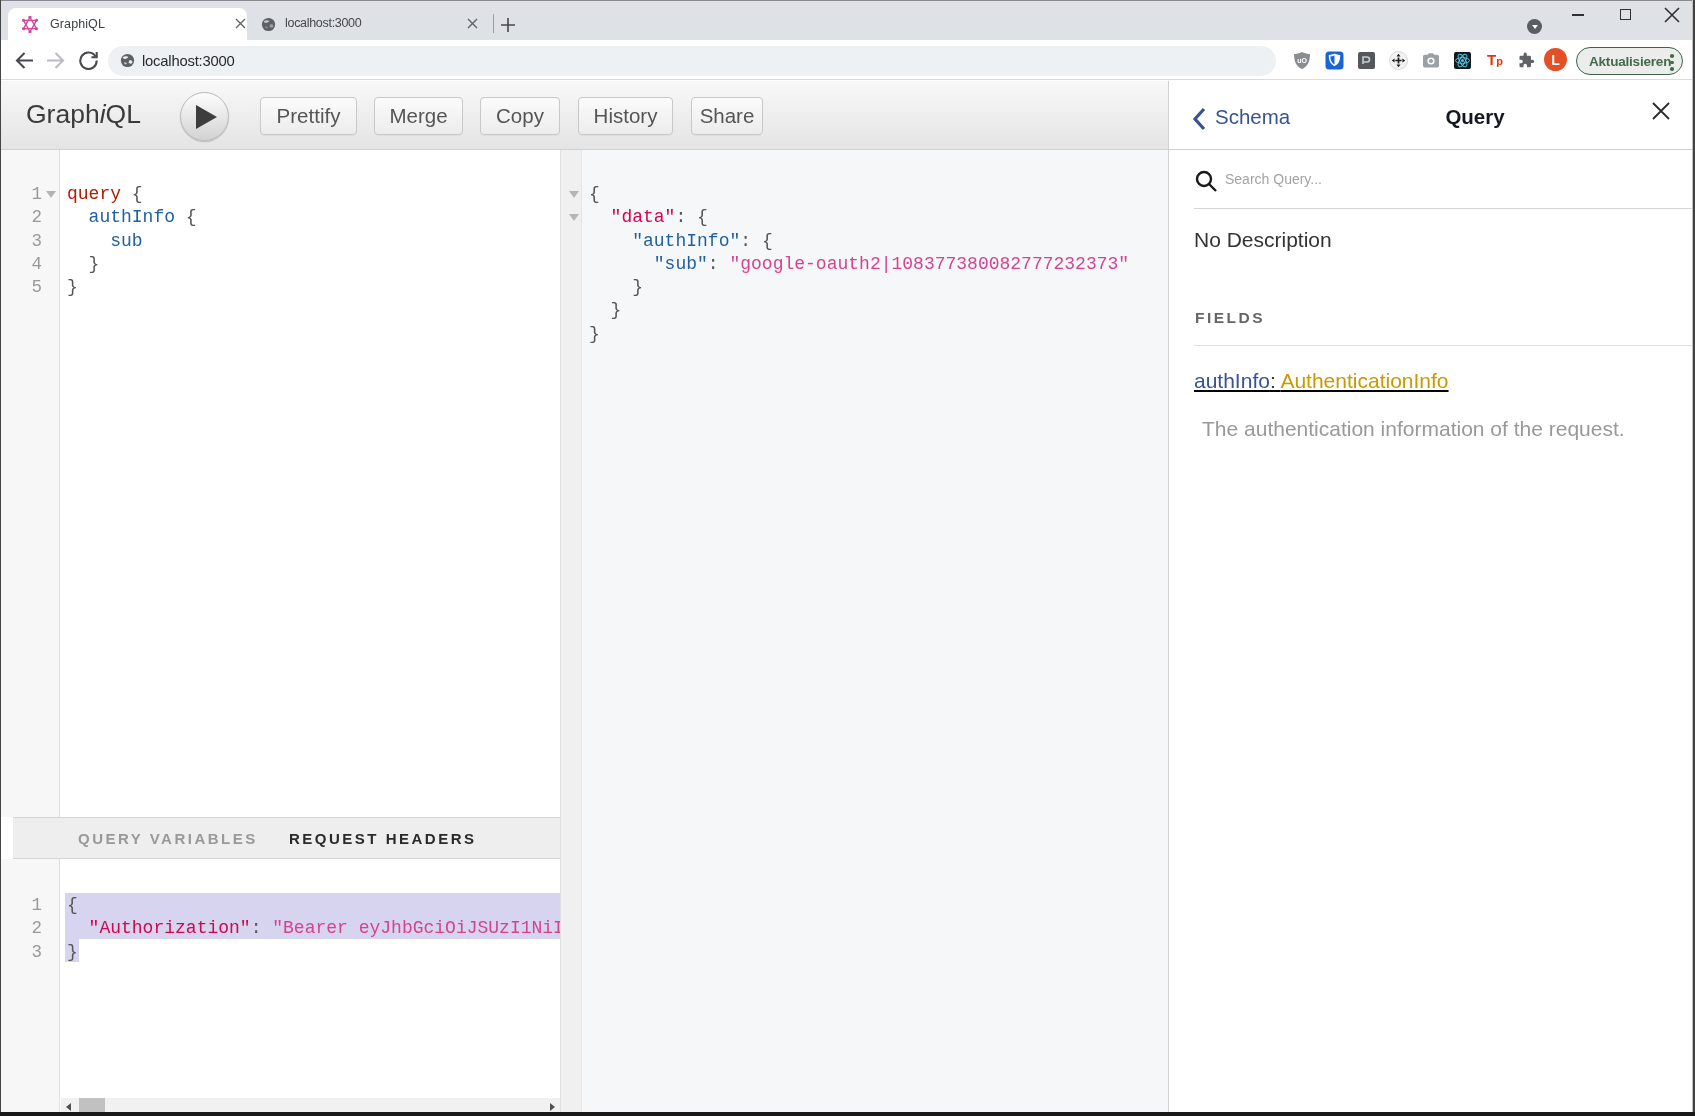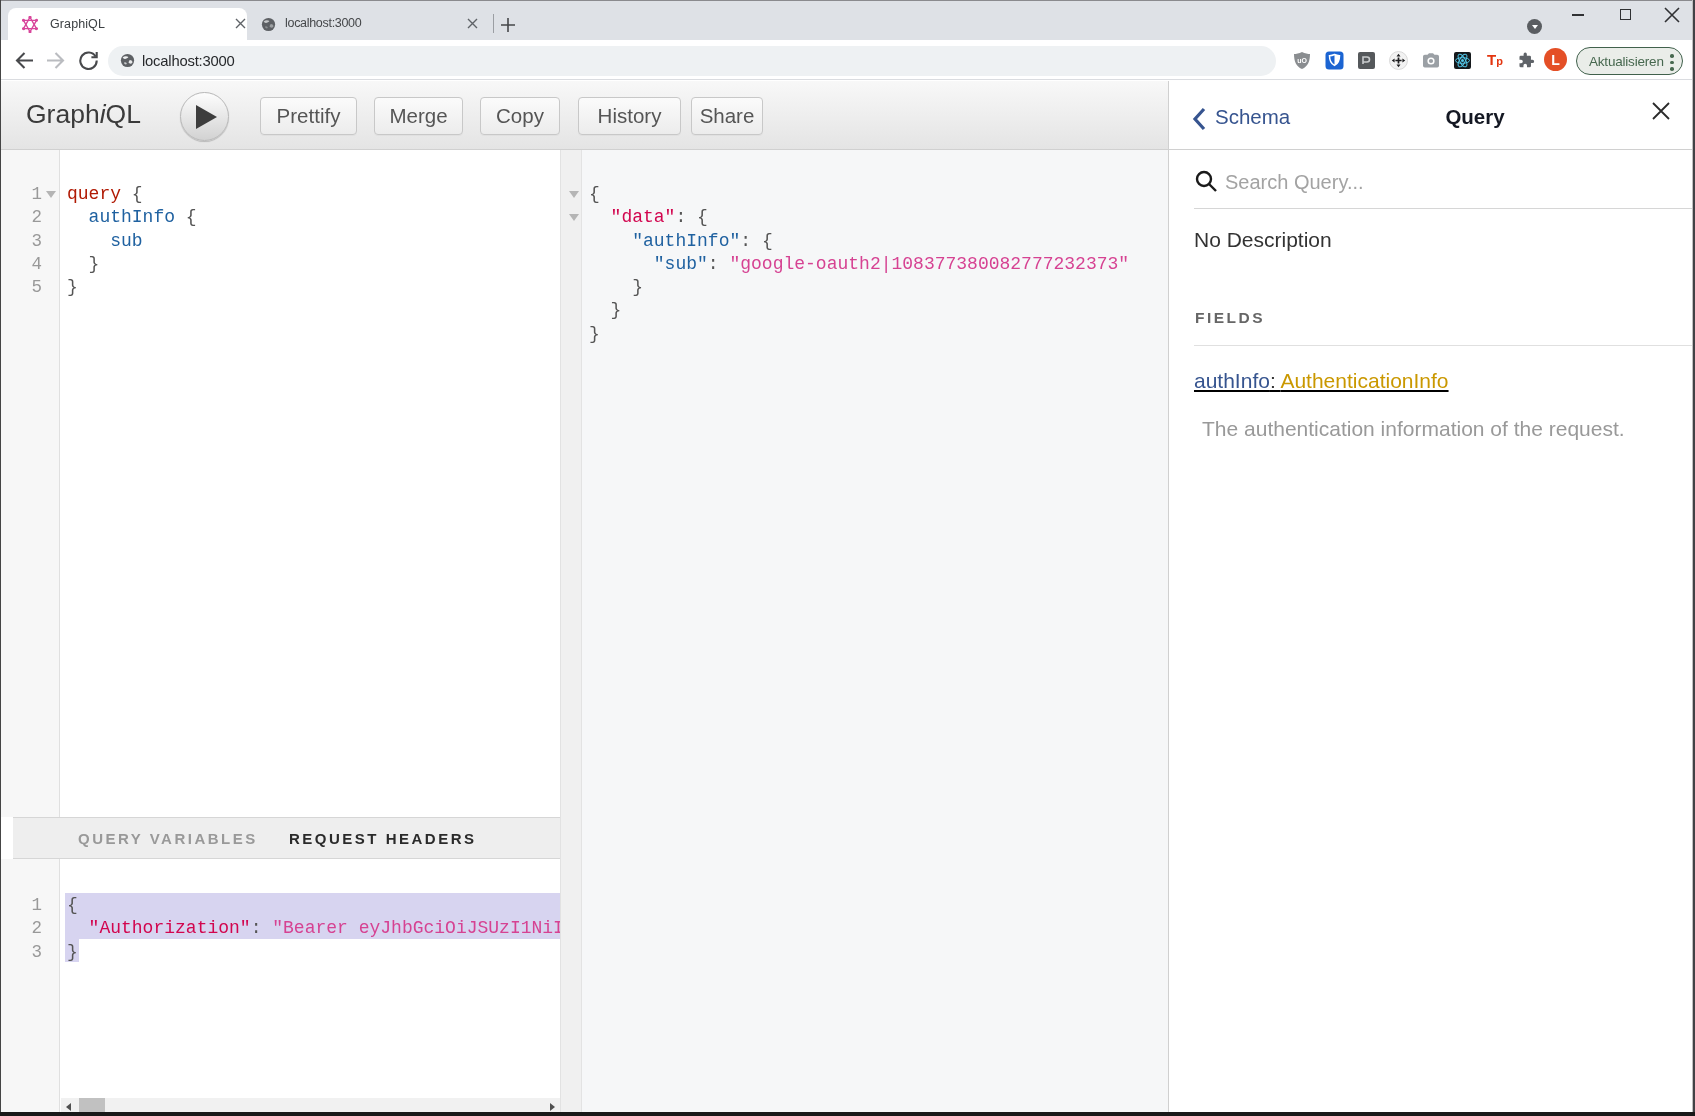--- a/index.html
+++ b/index.html
@@ -24,21 +24,21 @@
 #tab-plus { left:500px; top:17px; width:16px; height:16px; }
 #updcircle { left:1527px; top:19px; width:15px; height:15px; border-radius:50%; background:#5a5d61; }
 #updcircle-arrow { left:1531.5px; top:25px; width:0; height:0; border-left:3.5px solid transparent; border-right:3.5px solid transparent; border-top:4.5px solid #fff; }
 #btn-min { left:1572px; top:14px; width:12px; height:1.5px; background:#303134; }
 #btn-max { left:1620px; top:9px; width:11px; height:11px; border:1.2px solid #303134; }
 #closex { left:1664px; top:7px; width:16px; height:16px; }
 
 #toolbar { left:1px; top:41px; width:1693px; height:39px; background:#fff; border-bottom:1px solid #dadce0; }
 #addrbar { left:108px; top:46px; width:1168px; height:30px; border-radius:15px; background:#eef1f3; }
 #addrtext { left:142px; top:52.5px; font-size:14.8px; letter-spacing:-0.2px; color:#27292c; }
-#aktual { left:1576px; top:47px; width:107px; height:28px; border:1.5px solid #41614c; border-radius:14px; background:#eaede9; }
+#aktual { left:1576px; top:47px; width:107px; height:28px; border:1.5px solid #41614c; border-radius:14px; background:#eaede9;font-weight:bold; }
 #aktual .t { position:absolute; left:12px; top:5.5px; font-size:13.5px; letter-spacing:-0.2px; color:#47684f; }
 .kdot { position:absolute; left:93px; width:3.5px; height:3.5px; border-radius:50%; background:#47684f; }
 
 #page { left:1px; top:81px; width:1691px; height:1035px; background:#fff; }
 #topbar { left:0; top:0; width:1691px; height:69px; background:linear-gradient(#f8f8f8,#e4e4e4); border-bottom:1px solid #d0d0d0; }
 #gqllogo { position:absolute; left:25px; top:18px; font-size:26.5px; color:#3b3b3b; }
 #execbtn { position:absolute; left:179px; top:11px; width:49px; height:49px; border-radius:50%; background:linear-gradient(#fdfdfd,#d2d2d2); border:1px solid #b8b8b8; box-shadow:0 1px 1px rgba(0,0,0,0.2); }
 #exectri { position:absolute; left:15px; top:12px; width:0; height:0; border-top:12px solid transparent; border-bottom:12px solid transparent; border-left:21px solid #3d3d3d; }
 .tbtn { position:absolute; top:16px; height:38px; background:linear-gradient(#fbfbfb,#ececec); border:1px solid #c8c8c8; border-radius:4px; color:#555; font-size:20.5px; text-align:center; box-shadow:0 1px 0 rgba(0,0,0,0.03); }
 .tbtn span { position:relative; top:6px; }
@@ -69,21 +69,21 @@
 
 #divider { left:559px; top:69px; width:22px; height:966px; background:#f0f0f0; border-left:1px solid #e2e2e2; border-right:1px solid #e3e3e3; }
 #result { left:581px; top:69px; width:587px; height:966px; background:#f6f7f8; }
 #rescode { position:absolute; left:7px; top:33px; }
 
 #docs { left:1167px; top:0; width:524px; height:1035px; background:#fff; border-left:1px solid #d0d0d0; }
 #dochead { position:absolute; left:0; top:0; width:524px; height:69px; background:#fff; border-bottom:1px solid #d0d0d0; }
 #schema-link { position:absolute; left:46px; top:24px; font-size:20.5px; color:#36548F; }
 #doctitle { position:absolute; left:56px; top:24px; width:500px; text-align:center; font-size:20.5px; font-weight:bold; color:#141823; }
 #docx { position:absolute; left:482px; top:20px; width:20px; height:20px; }
-#searchph { position:absolute; left:56px; top:90px; font-size:20px; color:#a3a3a3; }
+#searchph { position:absolute; left:56px; top:90px; font-size:14px; color:#a3a3a3; }
 #searchline { position:absolute; left:25px; top:127px; width:499px; height:1px; background:#d6d6d6; }
 #nodesc { position:absolute; left:25px; top:147px; font-size:21px; color:#333; }
 #fieldslbl { position:absolute; left:26px; top:228px; font-size:15.5px; font-weight:bold; letter-spacing:2.5px; color:#666; }
 #fieldshr { position:absolute; left:25px; top:264px; width:499px; height:1px; background:#e0e0e0; }
 #fieldrow { position:absolute; left:25px; top:288px; font-size:21px;text-decoration:underline; }
 #fielddesc { position:absolute; left:33px; top:336px; font-size:21px; color:#999; }
 .fname { color:#36548F; }
 .ftype { color:#CA9800; }
 </style>
 </head>
@@ -200,21 +200,21 @@
 
 <div id="page" class="abs">
   <div id="topbar" class="abs">
     <div id="gqllogo">Graph<i>i</i>QL</div>
     <div id="execbtn">
         <div id="exectri"></div>
       </div>
     <div class="tbtn" style="left:259px;width:97px;"><span>Prettify</span></div>
     <div class="tbtn" style="left:373px;width:89px;"><span>Merge</span></div>
     <div class="tbtn" style="left:479px;width:80px;"><span>Copy</span></div>
-    <div class="tbtn" style="left:577px;width:103px;"><span>History</span></div>
+    <div class="tbtn" style="left:577px;width:95px;"><span>History</span></div>
     <div class="tbtn" style="left:690px;width:72px;"><span>Share</span></div>
   </div>
 
   <div id="qeditor" class="abs">
     <div id="qgutter"></div>
     <div class="lnum" style="top:33px;">1</div>
     <div class="lnum" style="top:56.25px;">2</div>
     <div class="lnum" style="top:79.5px;">3</div>
     <div class="lnum" style="top:102.75px;">4</div>
     <div class="lnum" style="top:126px;">5</div>

